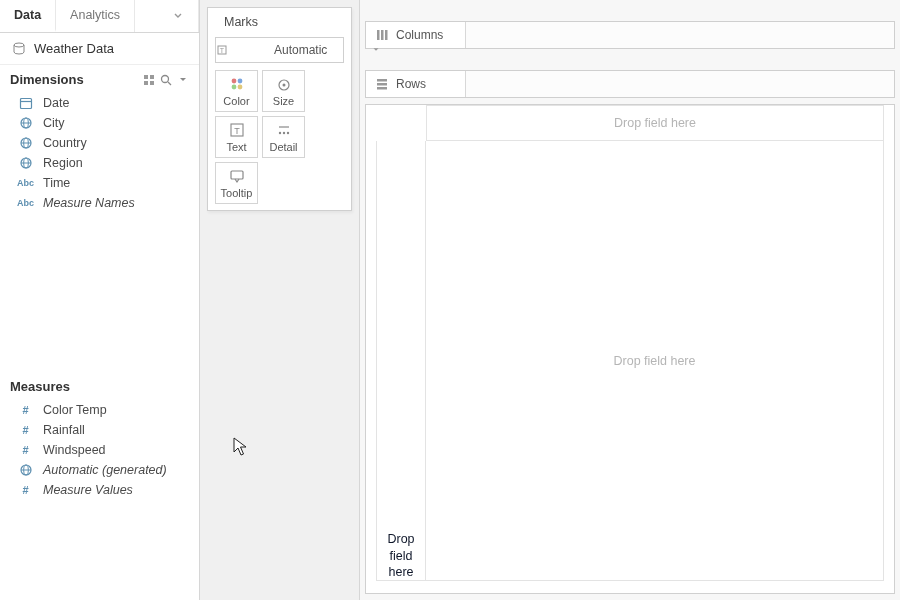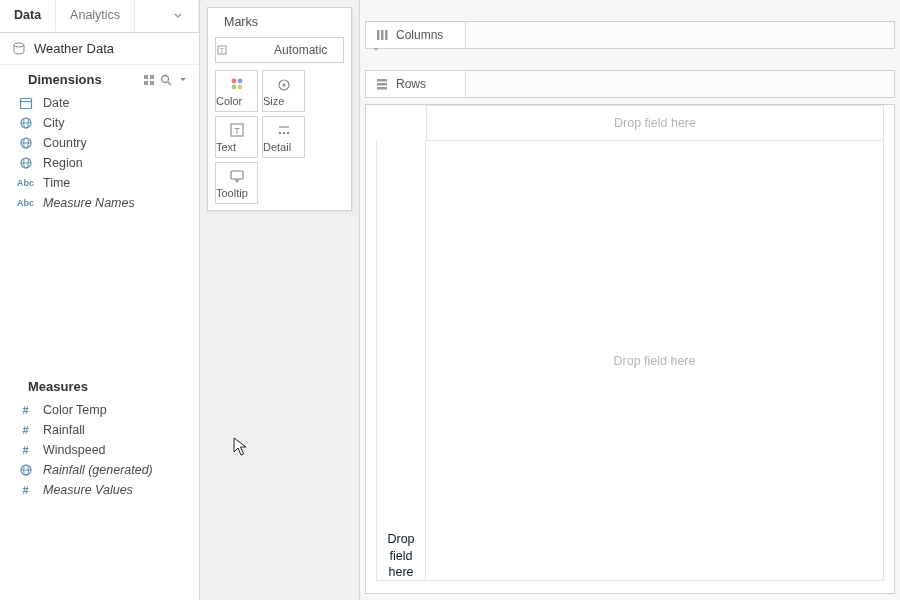--- a/index.html
+++ b/index.html
@@ -18,21 +18,21 @@
     .sidebar { width:200px; background:#fff; border-right:1px solid #d6d6d6; display:flex; flex-direction:column; }
     .tabs { display:flex; border-bottom:1px solid #d6d6d6; height:33px; }
     .tab { padding:8px 14px; color:#777; cursor:pointer; border-right:1px solid #e8e8e8; }
     .tab.active { color:#333; font-weight:600; border-bottom:3px solid #fff; }
     .tab.last { flex:1; display:flex; justify-content:flex-end; align-items:center; }
     .tab.last .dots { width:12px; height:12px; color:#999; }
 
     .datasource { display:flex; align-items:center; gap:8px; padding:8px 12px; font-size:13px; color:#333; border-bottom:1px solid #eee; }
     .datasource .db-icon { width:14px; height:14px; }
 
-    .section-head { display:flex; align-items:center; justify-content:space-between; padding:7px 10px 4px 28px; }
+    .section-head { display:flex; align-items:center; justify-content:space-between; padding:7px 10px 4px 10px; }
     .section-head .title { font-weight:600; font-size:13px; color:#333; }
     .section-head .tools { display:flex; gap:5px; align-items:center; }
     .section-head .tools > span { width:12px; height:12px; color:#7a7a7a; display:flex; }
 
     .pill-list { padding:2px 0 10px 0; flex-shrink:0; }
     .pill-item { display:flex; align-items:center; gap:10px; padding:3px 10px 3px 18px; cursor:grab; }
     .pill-item .icn { width:15px; color:#6aa0c0; font-size:11px; display:flex; justify-content:center; }
     .pill-item.measure .icn { color:#6aa0c0; }
     .pill-item.geo .icn { color:#6aa0c0; }
     .pill-item .fname { color:#4a4a4a; }
@@ -43,21 +43,21 @@
     
     .middle { width:160px; background:#f0f0f0; border-right:1px solid #d6d6d6; display:flex; flex-direction:column; position:relative; }
     .marks-card { margin:7px; background:#fff; border:1px solid #cfcfcf; padding-bottom:6px; box-shadow: 1px 2px 3px rgba(0,0,0,0.05); }
     .marks-title { padding:7px 10px 5px 16px; font-size:12.5px; color:#4a4a4a; }
     .marktype-dd { margin:3px 7px 7px 7px; border:1px solid #cfcfcf; height:26px; display:flex; align-items:center; background:#fff; font-size:12px; color:#555;gap:44px; }
     .marktype-dd .dd-icon { width:20px; display:flex; justify-content:center; color:#888; }
     .marktype-dd .dd-label { flex:1; padding-left:2px; }
     .marktype-dd .dd-caret { width:18px; display:flex; justify-content:center; color:#888; }
 
     .mark-buttons { display:flex; flex-wrap:wrap; gap:4px; padding:0 7px; }
-    .mark-btn { width:43px; height:42px; border:1px solid #d4d4d4; background:#fff; display:flex; flex-direction:column; justify-content:center; gap:3px; cursor:pointer; }
+    .mark-btn { width:43px; height:42px; border:1px solid #d4d4d4; background:#fff; display:flex; flex-direction:column; align-items:center; justify-content:center; gap:3px; cursor:pointer; }
     .mark-btn .mb-ico { height:16px; display:flex; align-items:center; justify-content:center; }
     .mark-btn .mb-lbl { font-size:11px; color:#555; }
 
     
     .cursor { position:absolute; left:33px; top:437px; pointer-events:none; }
     .cursor svg { width:16px; height:20px; }
 
     
     .right { flex:1; background:#f7f7f7; display:flex; flex-direction:column; }
     .shelf { display:flex; margin:21px 5px 0 5px; border:1px solid #cfcfcf; background:#fff; height:28px; align-items:center; }
@@ -197,21 +197,21 @@
           <span class="fname">Windspeed</span>
         </div>
       <div class="pill-item measure geo italic">
           <span class="icn">
             <svg viewBox="0 0 14 14" width="14" height="14">
               <circle cx="7" cy="7" r="5" fill="none" stroke="#5d8fb0" stroke-width="1.2"></circle>
               <ellipse cx="7" cy="7" rx="2.3" ry="5" fill="none" stroke="#5d8fb0" stroke-width="1"></ellipse>
               <line x1="2" y1="7" x2="12" y2="7" stroke="#5d8fb0" stroke-width="1"></line>
             </svg>
           </span>
-          <span class="fname">Rainfall (generated)</span>
+          <span class="fname">Automatic (generated)</span>
         </div>
       <div class="pill-item measure italic">
           <span class="icn" style="color:#5d8fb0;font-weight:600">#</span>
           <span class="fname">Measure Values</span>
         </div>
     </div>
   </div>
 
   <div class="middle">
     <div class="marks-card">

